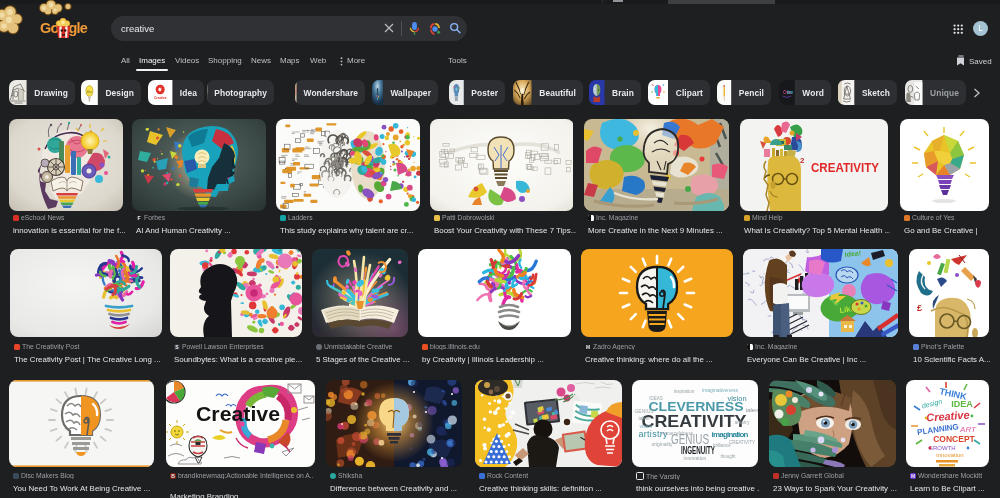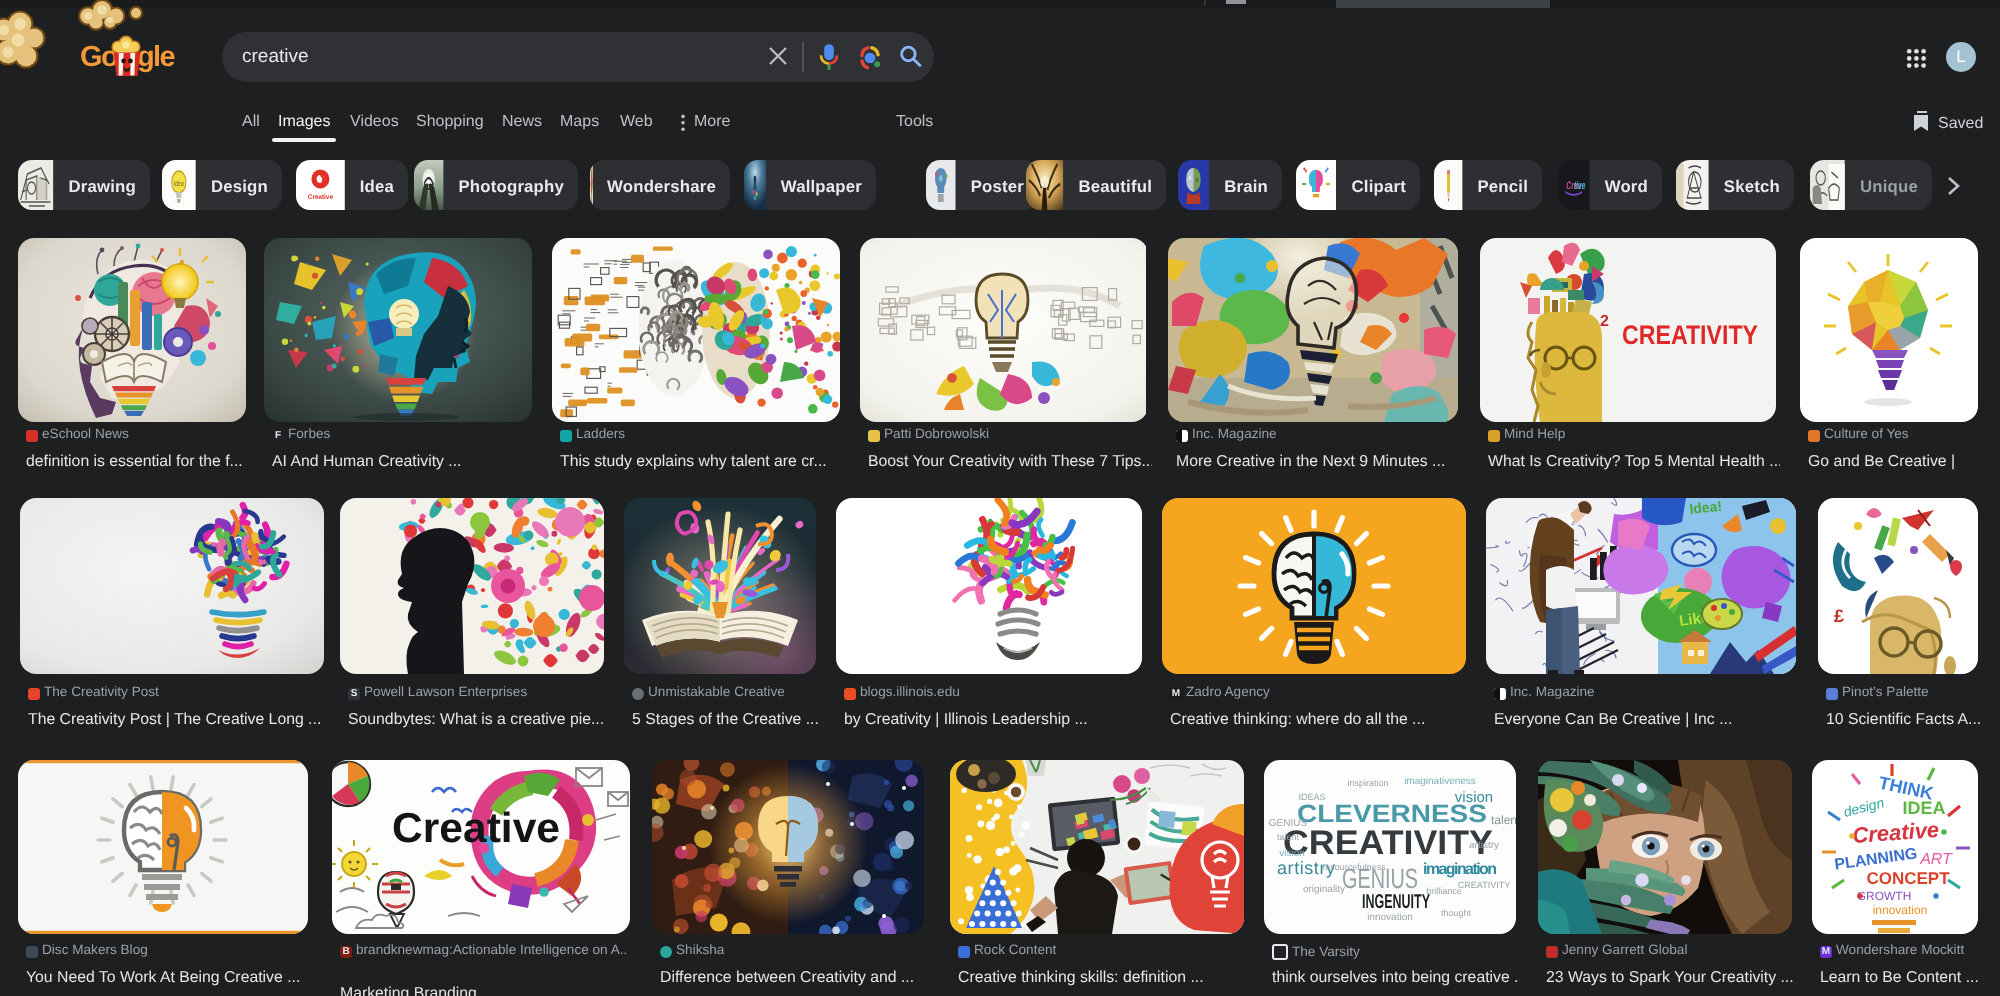--- a/index.html
+++ b/index.html
@@ -161,21 +161,21 @@
 <div class="chip" style="left:147.5px;width:56.5px">
       <svg class="th" style="border-radius:0px" width="27" height="25" viewBox="0 0 27 25" preserveAspectRatio="none">
         <rect width="26" height="25" fill="#ffffff"></rect>
         <circle cx="13" cy="9.5" r="4.8" fill="#e03028"></circle>
         <circle cx="13" cy="9.5" r="2" fill="#ffffff"></circle>
         <path d="M13 7.5 a2.5 2.5 0 0 1 0 4.6" stroke="#e03028" stroke-width="1" fill="none"></path>
         <text x="13" y="19.5" font-size="3.4" text-anchor="middle" fill="#e03028" font-weight="bold">Creative</text>
       </svg>
       <span class="lb" style="color:#e8eaed">Idea</span>
     </div>
-<div class="chip" style="left:207px;width:82px">
+<div class="chip" style="left:207px;width:67px">
       <svg class="th" style="border-radius:0px" width="27" height="25" viewBox="0 0 27 25" preserveAspectRatio="none">
         <linearGradient id="cp1" x1="0" y1="0" x2="0" y2="1">
           <stop offset="0" stop-color="#c2cabe"></stop>
           <stop offset="0.55" stop-color="#8fa08e"></stop>
           <stop offset="1" stop-color="#485445"></stop>
         </linearGradient>
         <rect width="26" height="25" fill="url(#cp1)"></rect>
         <circle cx="13" cy="10" r="5.5" fill="#e8eee6"></circle>
         <circle cx="13" cy="10" r="3.5" fill="#f8fcf8"></circle>
         <path d="M4 25 L8 14 q2-3 5-2 l-3 13z" fill="#2e382c"></path>
@@ -207,21 +207,21 @@
         </radialGradient>
         <rect width="26" height="25" fill="url(#cw1)"></rect>
         <path d="M11.5 11 q1.5-2 3 0 l0.5 4 h-4z" fill="#2a4a68"></path>
         <circle cx="13" cy="9.5" r="1.6" fill="#1f3852"></circle>
         <circle cx="11" cy="16" r="1" fill="#d84a6a"></circle>
         <circle cx="15" cy="17" r="1" fill="#e8b83a"></circle>
         <circle cx="13" cy="19" r="1" fill="#4ab8d8"></circle>
       </svg>
       <span class="lb" style="color:#e8eaed">Wallpaper</span>
     </div>
-<div class="chip" style="left:463px;width:56px">
+<div class="chip" style="left:449px;width:56px">
       <svg class="th" style="border-radius:0px" width="27" height="25" viewBox="0 0 27 25" preserveAspectRatio="none">
         <rect width="26" height="25" fill="#e7e9ea"></rect>
         <path d="M13 4 q5 0 5 5 q0 3 -2 4.5 l0 3 h-6 l0-3 q-2-1.5 -2-4.5 q0-5 5-5" fill="#5a8ab8"></path>
         <path d="M11 9 q2-3 4 0 q-2 4 -4 0" fill="#7ac0d8"></path>
         <path d="M10.5 17 h5 v4 h-5z" fill="#9aa4aa"></path>
         <circle cx="9" cy="7" r="1" fill="#d84a7a"></circle>
         <circle cx="18" cy="8" r="1" fill="#6ab84a"></circle>
       </svg>
       <span class="lb" style="color:#e8eaed">Poster</span>
     </div>
@@ -369,21 +369,21 @@
         <path d="M51.5 83.6 h13 l-1 2.4 h-11z" fill="#48a848"></path>
         <path d="M53 86.4 h10 l-1.5 2.6 h-7z" fill="#3a6fb8"></path>
         <circle cx="100" cy="38" r="1.5" fill="#2fa89a"></circle>
         <circle cx="30" cy="30" r="1.5" fill="#d85048"></circle>
       </svg>
     </div>
 <div class="src" style="left:13px;top:214px;width:108px">
       <span class="fav" style="background:#d93025;border-radius:1.5px"></span>
       <span>eSchool News</span>
     </div>
-<div class="ttl" style="left:13px;top:226px;width:112px">definition is essential for the f...</div>
+<div class="ttl" style="left:13px;top:226px;width:112px">innovation is essential for the f...</div>
 <div class="abs" style="left:132px;top:119px">
       <svg class="th" style="border-radius:8px" width="134" height="92" viewBox="0 0 134 92" preserveAspectRatio="none">
         <radialGradient id="a12" cx="0.5" cy="0.42" r="0.8">
           <stop offset="0" stop-color="#5a6864"></stop>
           <stop offset="0.6" stop-color="#3c4a47"></stop>
           <stop offset="1" stop-color="#252f2e"></stop>
         </radialGradient>
         <rect width="134" height="92" fill="url(#a12)"></rect>
         <radialGradient id="a12b" cx="0.5" cy="0.5" r="0.5">
           <stop offset="0" stop-color="#e8dcae" stop-opacity="0.75"></stop>
@@ -1940,13 +1940,13 @@
         <circle cx="20" cy="38" r="1.4" fill="#e8b42a"></circle>
         <circle cx="66" cy="36" r="1.4" fill="#48b848"></circle>
         <circle cx="62" cy="68" r="1.4" fill="#3a7fd8"></circle>
         <circle cx="24" cy="68" r="1.4" fill="#d8333f"></circle>
       </svg>
     </div>
 <div class="src" style="left:910px;top:472px;width:77px">
       <span class="fav" style="background:#6a2fd0;border-radius:1.5px;color:#e8eaed;font-size:5px;line-height:6px;text-align:center;font-weight:bold">M</span>
       <span>Wondershare Mockitt</span>
     </div>
-<div class="ttl" style="left:910px;top:484px;width:81px">Learn to Be Content ...</div>
+<div class="ttl" style="left:910px;top:484px;width:81px">Learn to Be Clipart ...</div>
 </div>
 </body></html>

